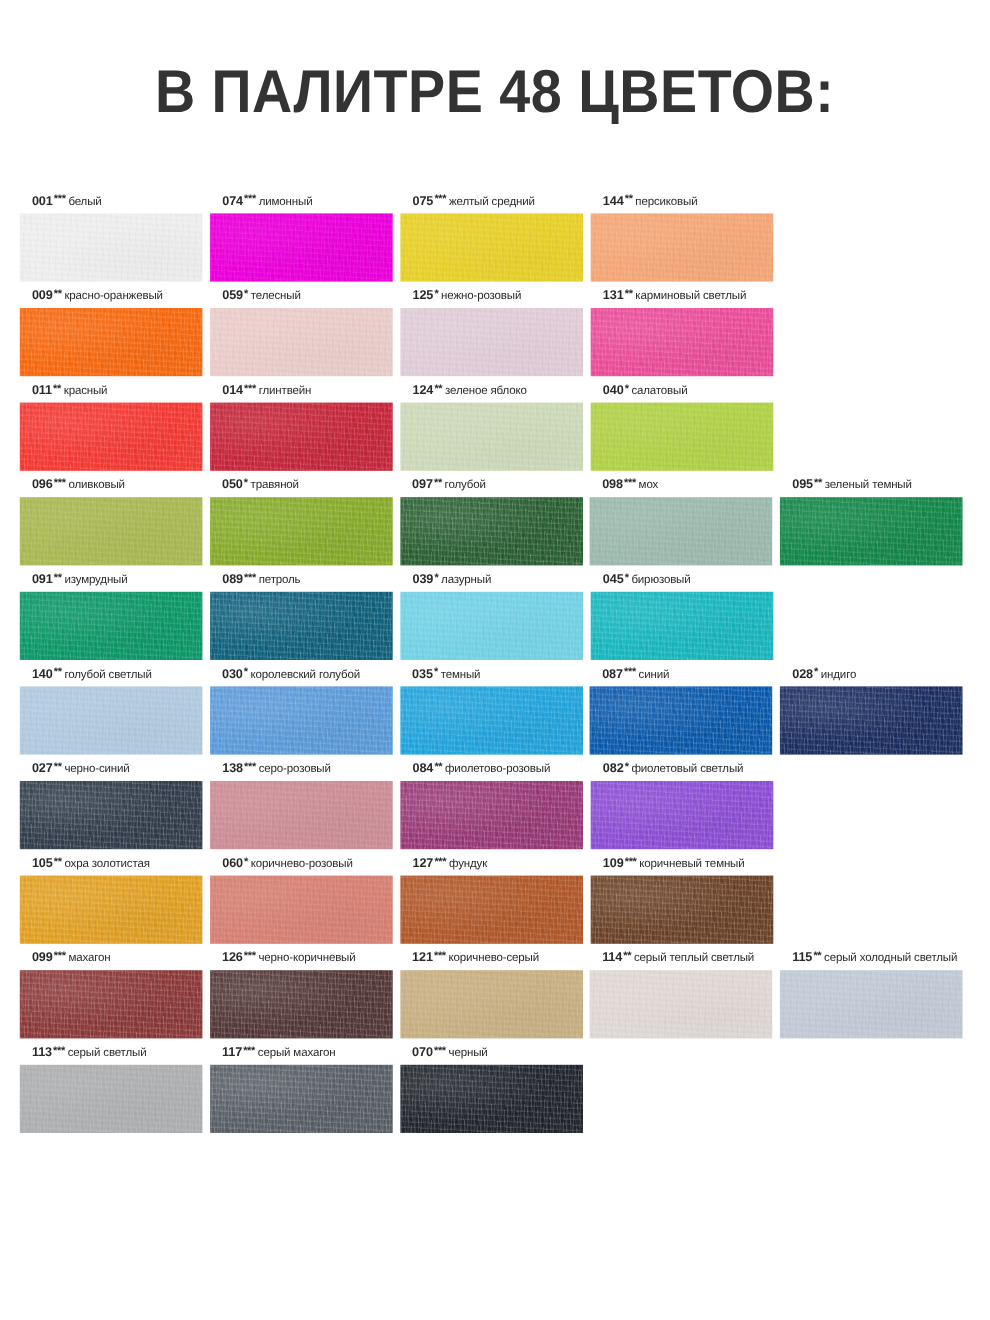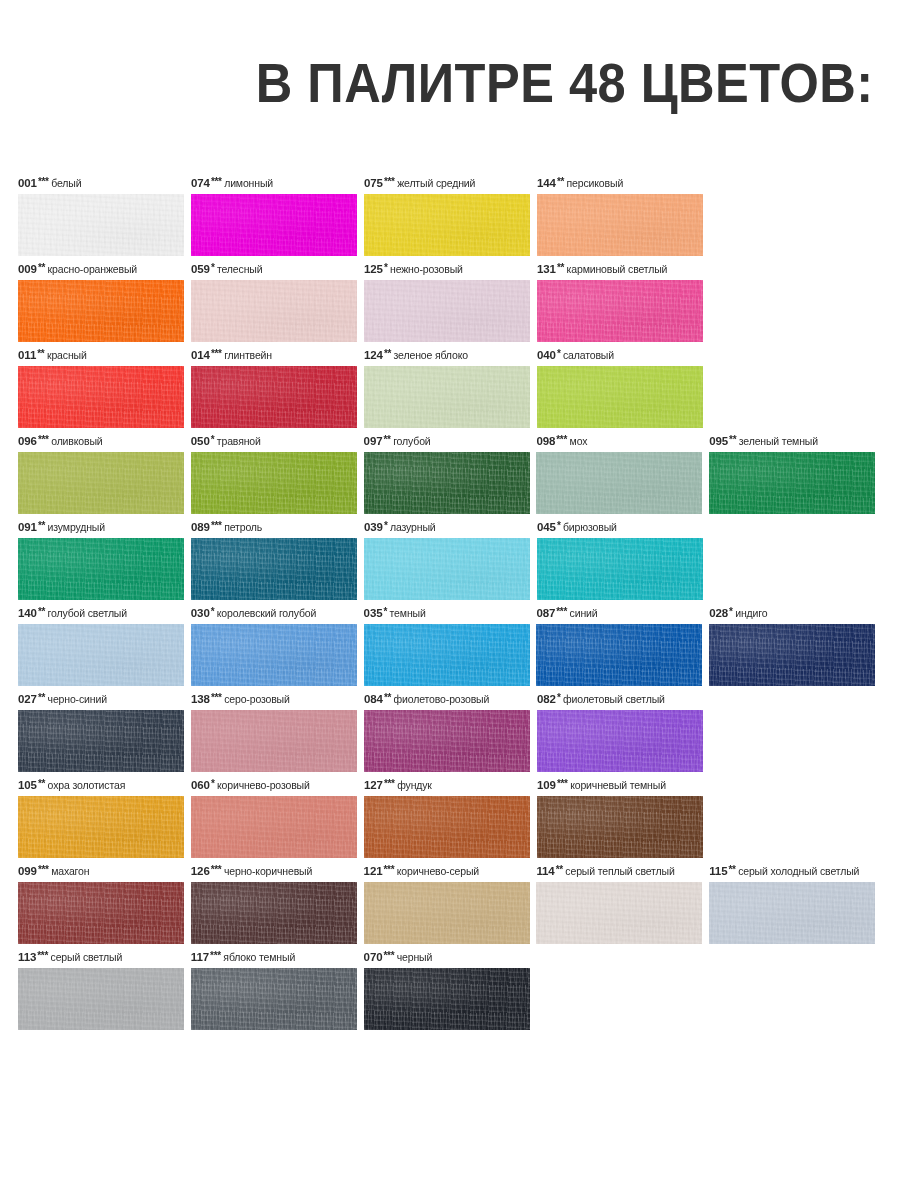--- a/index.html
+++ b/index.html
@@ -20,21 +20,21 @@
     position: relative;
     width: 900px;
     height: 1200px;
     box-sizing: border-box;
   }
 
   
   .title-wrap {
     width: 900px;
     padding-top: 52px;
-    text-align: right;
+    text-align: center;
   }
   .title {
     display: inline-block;
     font-family: "Liberation Sans", sans-serif;
     font-weight: bold;
     font-size: 55px;
     line-height: 62px;
     letter-spacing: 0.5px;
     color: #333333;
     transform: scaleX(0.92);
@@ -68,20 +68,21 @@
     height: 16px;
     white-space: nowrap;
     color: #2b2b2b;
     padding-bottom: 2px;
     overflow: visible;
   }
   .label .code {
     font-weight: bold;
     font-size: 11.5px;
     letter-spacing: -0.1px;
+    margin-left: 11px;
   }
   .label .stars {
     font-weight: bold;
     font-size: 10px;
     vertical-align: 2px;
     letter-spacing: -0.3px;
     margin-left: 1px;
   }
   .label .nm {
     font-weight: normal;
@@ -390,21 +391,21 @@
         </div>
       </div>
       <div class="row">
         <div class="cell">
           <div class="label"><span class="code">113</span><span class="stars">***</span><span class="nm">серый светлый</span></div>
           <div class="swatch light" style="background-color: rgb(176, 178, 180);">
             <div class="tex"></div>
           </div>
         </div>
         <div class="cell">
-          <div class="label"><span class="code">117</span><span class="stars">***</span><span class="nm">яблоко темный</span></div>
+          <div class="label"><span class="code">117</span><span class="stars">***</span><span class="nm">серый махагон</span></div>
           <div class="swatch dark" style="background-color: rgb(90, 97, 104);">
             <div class="tex"></div>
           </div>
         </div>
         <div class="cell">
           <div class="label"><span class="code">070</span><span class="stars">***</span><span class="nm">черный</span></div>
           <div class="swatch dark" style="background-color: rgb(34, 38, 46);">
             <div class="tex"></div>
           </div>
         </div>

